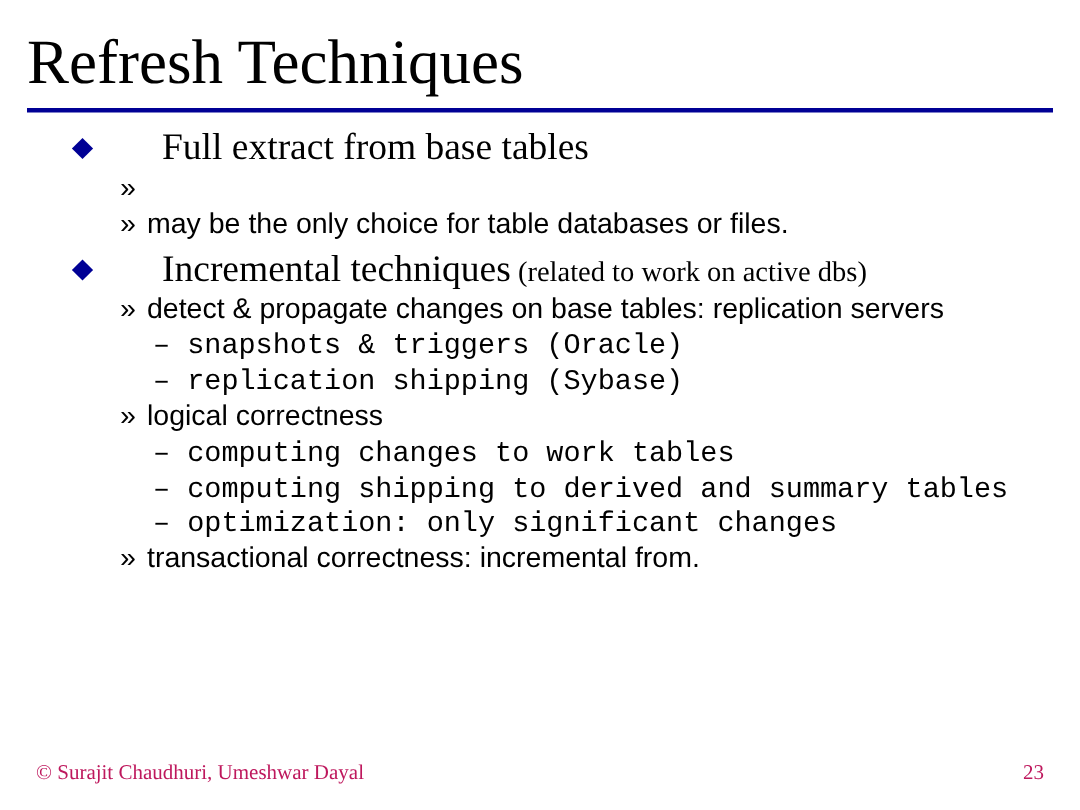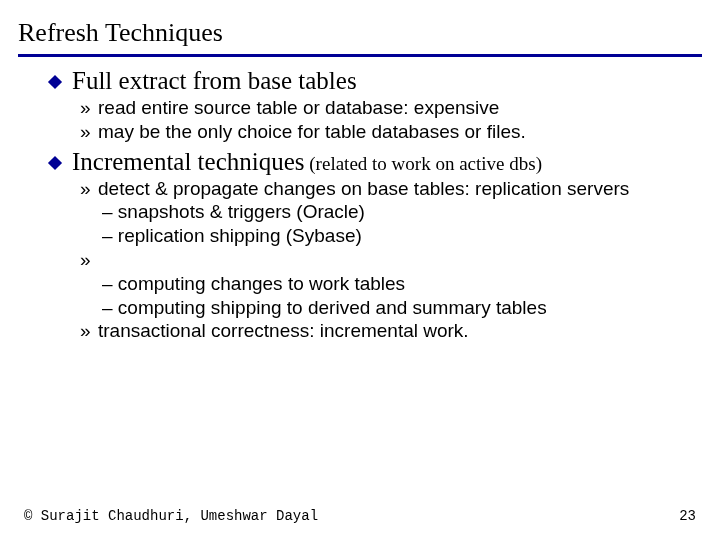--- a/index.html
+++ b/index.html
@@ -7,36 +7,37 @@
     padding: 0;
     width: 720px;
     height: 540px;
     font-family: "Times New Roman", Times, serif;
     background: #fff;
     color: #000;
     position: relative;
     box-sizing: border-box;
   }
   .title {
-    font-size: 26px;
+    font-size: 42px;
     padding: 18px 11px 6px 18px;
     font-weight: normal;
   }
   .rule {
     border-top: 3px solid #000095;
     margin: 0 18px 10px 18px;
   }
   .content {
     padding: 0 18px 0 50px;
   }
   .lvl1 {
     font-size: 25px;
     margin: 4px 0 2px 0;
     display: flex;
     align-items: baseline;
+    gap: 36px;
   }
   .lvl1 .paren {
     font-size: 19px;
     text-align: center;
   }
   .diamond {
     display: inline-block;
     width: 10px;
     height: 10px;
     background: #000095;
@@ -58,52 +59,51 @@
     align-items: flex-start;
   }
   .raquo {
     width: 18px;
     flex-shrink: 0;
   }
   .lvl3-block {
     padding-left: 22px;
   }
   .lvl3 {
-    font-family: Liberation Sans, sans-serif;
+    font-family: Liberation Mono, monospace;
     font-size: 19px;
     margin: 1px 0;
     line-height: 1.2;
   }
   .footer {
     position: absolute;
     bottom: 16px;
     left: 24px;
     right: 24px;
-    font-family: Liberation Mono, monospace;
+    font-family: Liberation Serif, serif;
     font-size: 14px;
-    color: #000000;
+    color: #be185d;
     display: flex;
     justify-content: space-between;
   }
 </style>
 </head>
 <body>
 
 <div class="title">Refresh Techniques</div>
 <div class="rule"></div>
 
 <div class="content" id="content">
     <div class="lvl1">
       <span class="diamond"></span>
       <span>Full extract from base tables</span>
     </div>
     <div class="sub-block">
       <div class="lvl2">
         <span class="raquo">»</span>
-        <span>read entire source table or database: expensive</span>
       </div>
       <div class="lvl2">
         <span class="raquo">»</span>
         <span>may be the only choice for table databases or files.</span>
       </div>
     </div>
     <div class="lvl1">
       <span class="diamond"></span>
       <span>Incremental techniques<span class="paren"> (related to work on active dbs)</span></span>
     </div>
@@ -111,28 +111,30 @@
       <div class="lvl2">
         <span class="raquo">»</span>
         <span>detect &amp; propagate changes on base tables: replication servers</span>
       </div>
       <div class="lvl3-block">
         <div class="lvl3">– snapshots &amp; triggers (Oracle)</div>
         <div class="lvl3">– replication shipping (Sybase)</div>
       </div>
       <div class="lvl2">
         <span class="raquo">»</span>
+        <span>logical correctness</span>
       </div>
       <div class="lvl3-block">
         <div class="lvl3">– computing changes to work tables</div>
         <div class="lvl3">– computing shipping to derived and summary tables</div>
+        <div class="lvl3">– optimization: only significant changes</div>
       </div>
       <div class="lvl2">
         <span class="raquo">»</span>
-        <span>transactional correctness: incremental work.</span>
+        <span>transactional correctness: incremental from.</span>
       </div>
     </div>
   </div>
 
 <div class="footer">
   <span>© Surajit Chaudhuri, Umeshwar Dayal</span>
   <span>23</span>
 </div>
 
 </body></html>

